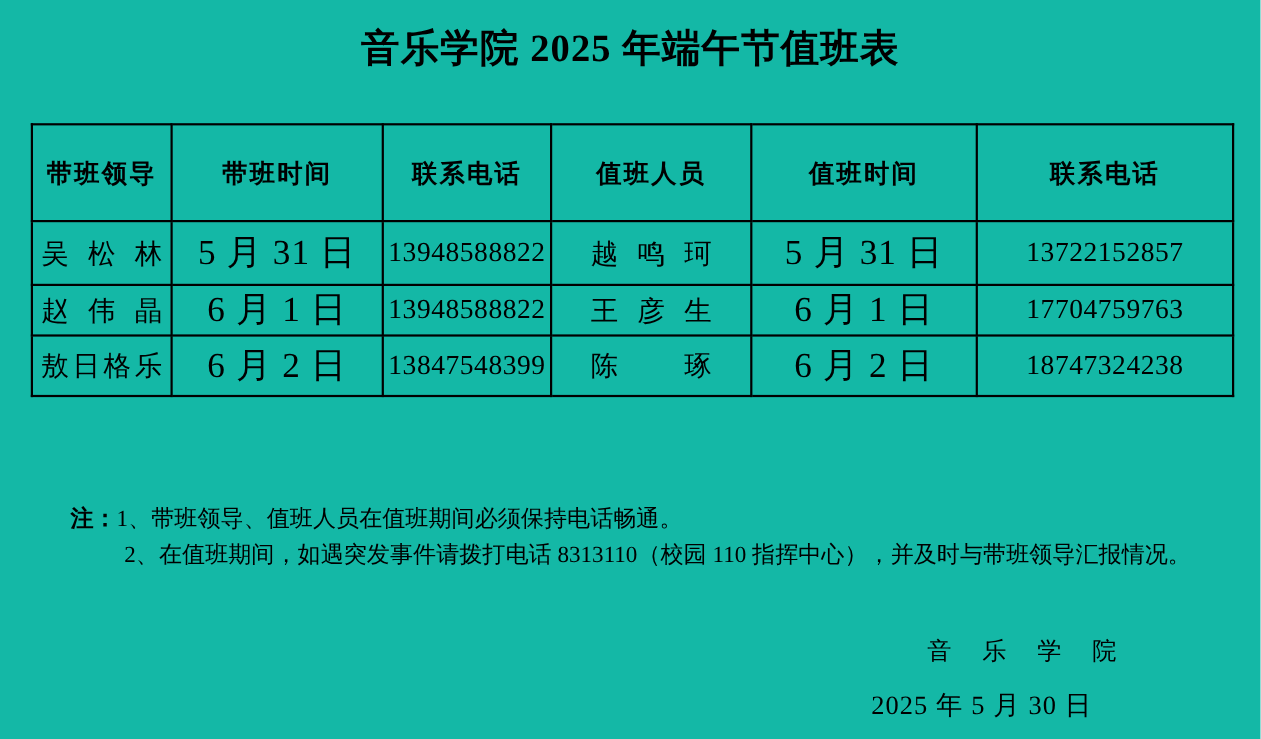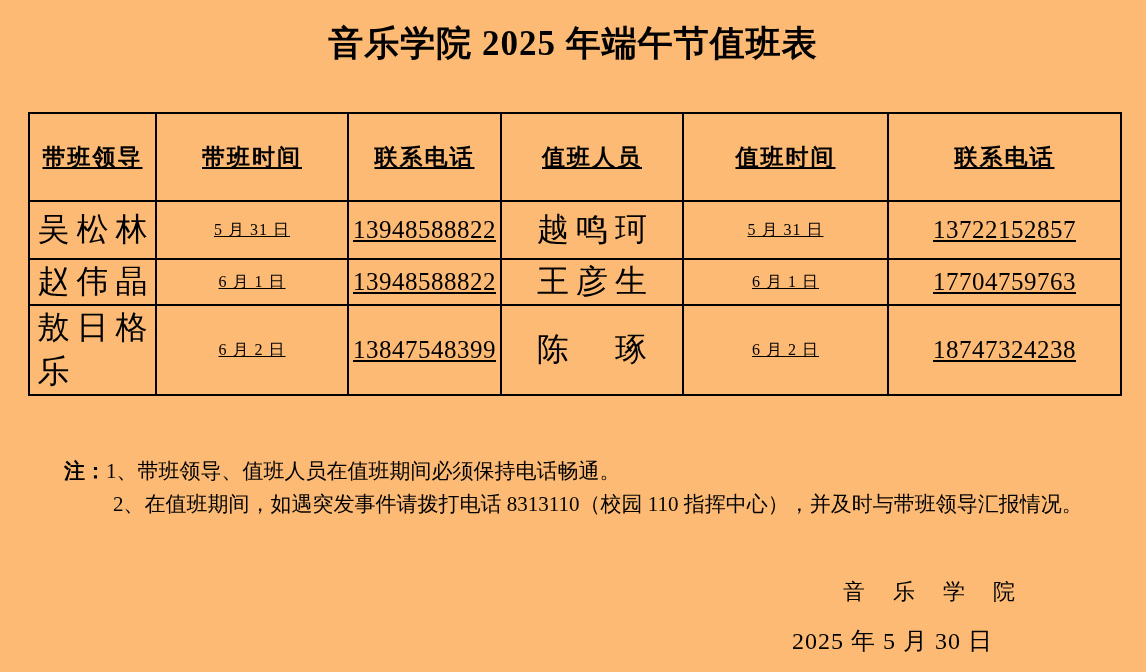--- a/index.html
+++ b/index.html
@@ -4,21 +4,21 @@
 <style>
   html, body {
     margin: 0;
     padding: 0;
     background: #ffffff;
   }
   .page {
     position: relative;
     width: 1146px;
     height: 672px;
-    background: #fdba74;
+    background: #14b8a6;
     color: #000000;
     font-family: "Liberation Serif", "DejaVu Serif", serif;
     overflow: hidden;
   }
   .doc-title {
     position: absolute;
     top: 20px;
     left: 0;
     width: 100%;
     text-align: center;
@@ -26,47 +26,46 @@
     font-weight: bold;
     letter-spacing: 1px;
     white-space: nowrap;
   }
   table.duty-table {
     position: absolute;
     left: 28px;
     top: 112px;
     border-collapse: collapse;
     table-layout: fixed;
-    text-decoration: underline;
   }
   table.duty-table th,
   table.duty-table td {
     border: 2px solid #000000;
     text-align: center;
     vertical-align: middle;
     padding: 0;
     overflow: hidden;
   }
   tr.header-row   { height: 88px; }
   tr.data-row-1   { height: 58px; }
   tr.data-row-2   { height: 45px; }
   tr.data-row-3   { height: 55px; }
   table.duty-table th {
     font-size: 23px;
     font-weight: bold;
     letter-spacing: 2px;
   }
-  .cell-name { font-size: 32px; }
+  .cell-name { font-size: 25px; }
   .dist {
     display: inline-block;
     width: 110px;
     text-align: justify;
     text-align-last: justify;
   }
-  .cell-date  { font-size: 16px; letter-spacing: 1px; }
+  .cell-date  { font-size: 32px; letter-spacing: 1px; }
   .cell-phone { font-size: 25px; letter-spacing: 0.5px; }
   .note-1 {
     position: absolute;
     left: 64px;
     top: 431px;
     font-size: 21px;
     white-space: nowrap;
     margin-top: 26px;
   }
   .note-label { font-weight: bold; }

